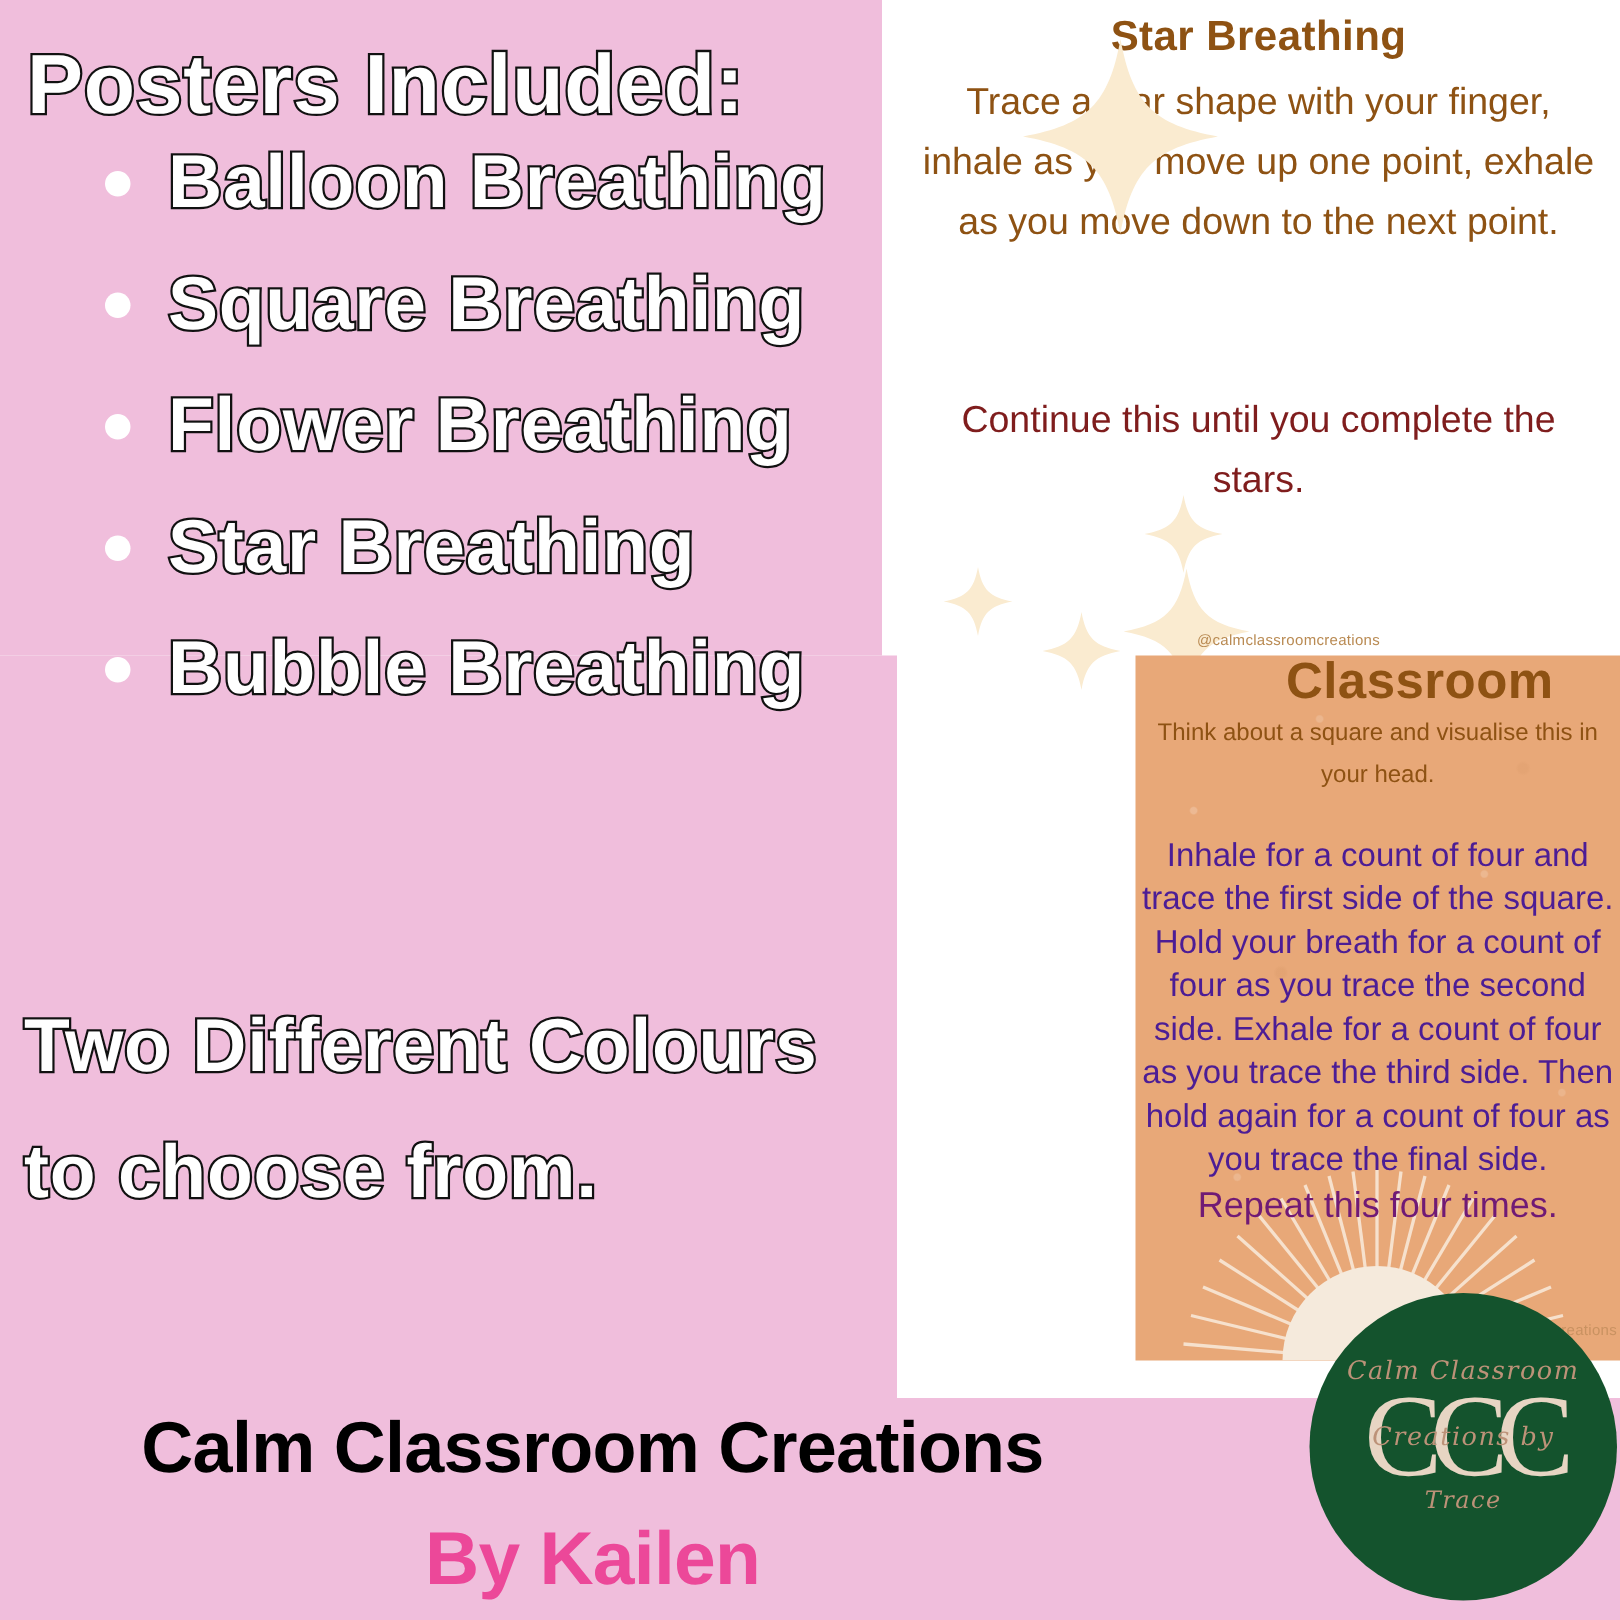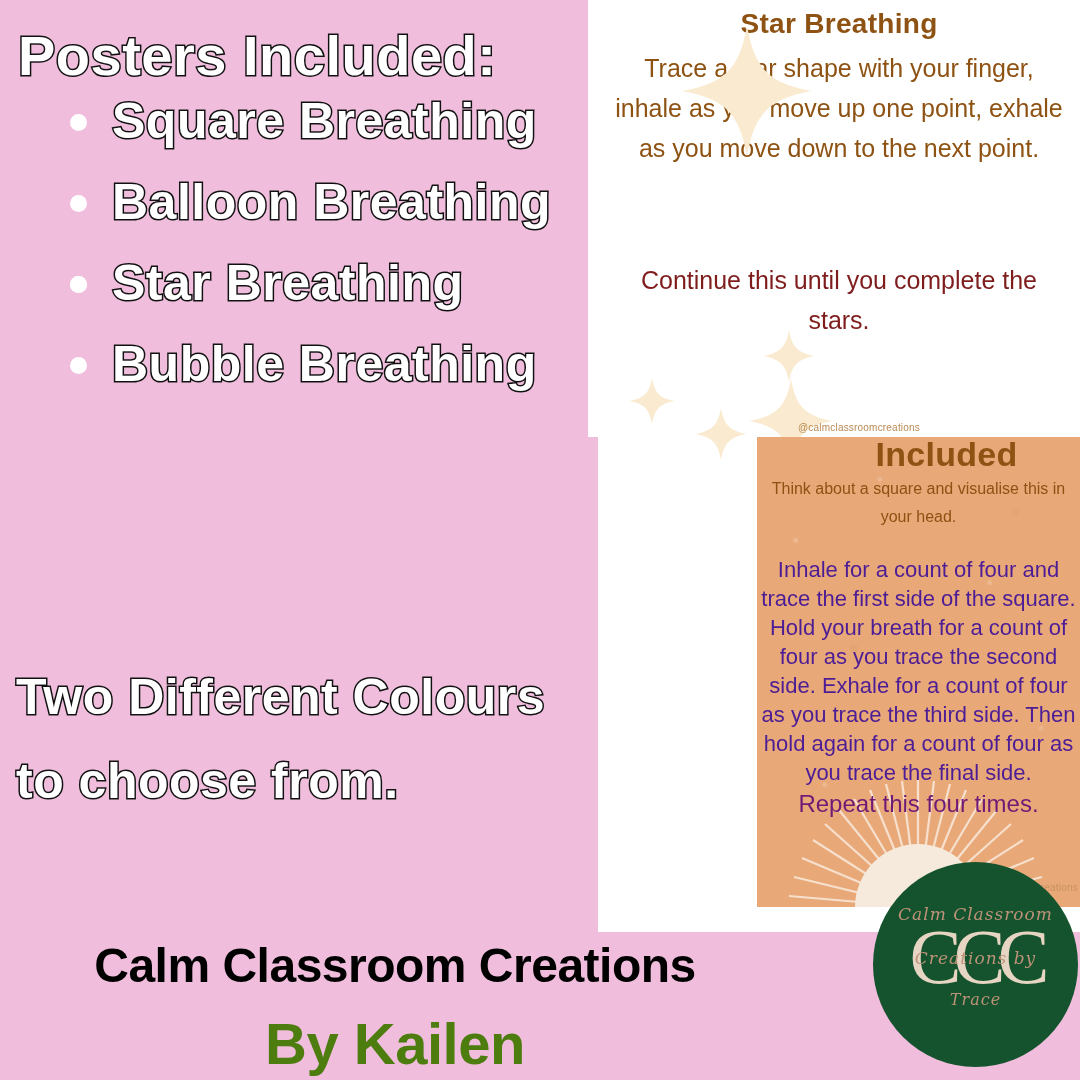--- a/index.html
+++ b/index.html
@@ -94,23 +94,23 @@
     font-size: 48px;
     font-weight: 700;
     color: #000000;
     letter-spacing: -0.5px;
   }
   #brand-line-2 {
     position: absolute;
     left: 0; top: 1010px;
     width: 790px;
     text-align: center;
-    font-size: 58px;
-    font-weight: 700;
-    color: #4d7c0f;
+    font-size: 50px;
+    font-weight: 700;
+    color: #ec4899;
     letter-spacing: -0.5px;
   }
 
   
   #poster-star {
     position: absolute;
     left: 598px; top: 0;
     width: 482px; height: 932px;
     background: #ffffff;
     overflow: hidden;
@@ -319,46 +319,47 @@
         <line x1="161" y1="135" x2="45" y2="86"></line>
         <line x1="161" y1="135" x2="277" y2="86"></line>
         <line x1="161" y1="135" x2="37" y2="105"></line>
         <line x1="161" y1="135" x2="285" y2="105"></line>
         <line x1="161" y1="135" x2="32" y2="124"></line>
         <line x1="161" y1="135" x2="290" y2="124"></line>
       </g>
       <path d="M98 135 A63 63 0 0 1 224 135 Z" fill="#F5EADC"></path>
     </svg>
 
-    <div id="square-title">Included</div>
+    <div id="square-title">Classroom</div>
 
     <div id="square-body-1">Think about a square and visualise this in your head.</div>
 
     <div id="square-body-2">Inhale for a count of four and trace the first side of the square. Hold your breath for a count of four as you trace the second side. Exhale for a count of four as you trace the third side. Then hold again for a count of four as you trace the final side.</div>
 
     <div id="square-body-3">Repeat this four times.</div>
 
     <div id="square-watermark">omcreations</div>
   </div>
 
   <div id="left-col">
 
     <div id="posters-heading" class="outline-text">Posters Included:</div>
 
     <ul id="poster-list">
       <li class="outline-text two-line">
         <span class="bullet-dot"></span>
+        <span>Balloon Breathing</span>
+      </li>
+      <li class="outline-text two-line">
+        <span class="bullet-dot"></span>
         <span>Square Breathing</span>
       </li>
-      <li class="outline-text two-line">
-        <span class="bullet-dot"></span>
-        <span>Balloon Breathing</span>
-      </li>
       <li class="outline-text">
         <span class="bullet-dot"></span>
+        <span>Flower Breathing</span>
       </li>
       <li class="outline-text">
         <span class="bullet-dot"></span>
         <span>Star Breathing</span>
       </li>
       <li class="outline-text">
         <span class="bullet-dot"></span>
         <span>Bubble Breathing</span>
       </li>
     </ul>

